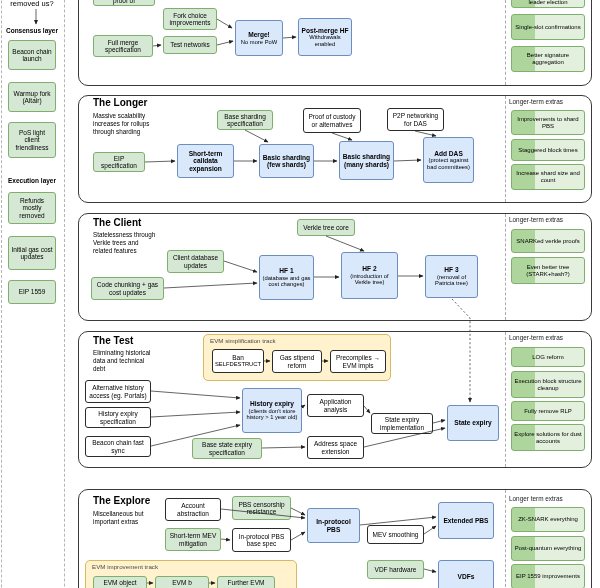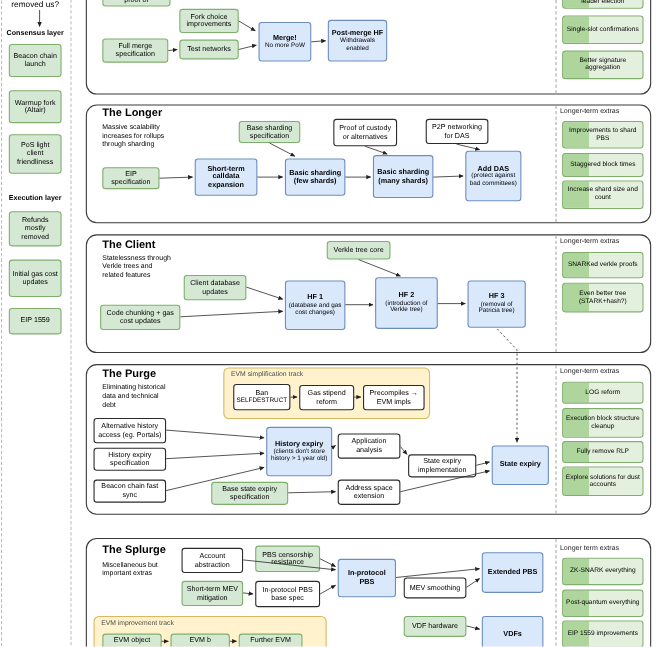--- a/index.html
+++ b/index.html
@@ -113,21 +113,21 @@
     <span class="sub">(introduction of Verkle tree)</span>
   </div>
   <div class="box blue" style="left:425px;top:255px;width:53px;height:43px">
     <span class="t">HF 3</span>
     <span class="sub">(removal of Patricia tree)</span>
   </div>
   <div class="extras-header" style="left:509px;top:216px">Longer-term extras</div>
   <div class="box extra" style="left:511px;top:229px;width:74px;height:24px">SNARKed verkle proofs</div>
   <div class="box extra" style="left:511px;top:257px;width:74px;height:27px">Even better tree (STARK+hash?)</div>
 
-  <div class="sec-title" style="left:93px;top:335px">The Purge</div>
+  <div class="sec-title" style="left:93px;top:335px">The Test</div>
   <div class="sec-desc" style="left:93px;top:349px;width:64px">Eliminating historical data and technical debt</div>
   <div class="track" style="left:203px;top:334px;width:188px;height:47px"></div>
   <div class="track-label" style="left:210px;top:337px">EVM simplification track</div>
   <div class="box white" style="left:212px;top:349px;width:52px;height:24px">
     <span>Ban</span>
     <span class="sub">SELFDESTRUCT</span>
   </div>
   <div class="box white" style="left:272px;top:350px;width:50px;height:23px">Gas stipend reform</div>
   <div class="box white" style="left:330px;top:350px;width:56px;height:23px">Precompiles → EVM impls</div>
   <div class="box white" style="left:85px;top:380px;width:66px;height:23px">Alternative history access (eg. Portals)</div>
@@ -143,21 +143,21 @@
   <div class="box white" style="left:371px;top:413px;width:62px;height:21px">State expiry implementation</div>
   <div class="box blue" style="left:447px;top:405px;width:52px;height:36px">
     <span class="t">State expiry</span>
   </div>
   <div class="extras-header" style="left:509px;top:334px">Longer-term extras</div>
   <div class="box extra" style="left:511px;top:347px;width:74px;height:20px">LOG reform</div>
   <div class="box extra" style="left:511px;top:371px;width:74px;height:27px">Execution block structure cleanup</div>
   <div class="box extra" style="left:511px;top:401px;width:74px;height:20px">Fully remove RLP</div>
   <div class="box extra" style="left:511px;top:424px;width:74px;height:27px">Explore solutions for dust accounts</div>
 
-  <div class="sec-title" style="left:93px;top:495px">The Splurge</div>
+  <div class="sec-title" style="left:93px;top:495px">The Explore</div>
   <div class="sec-desc" style="left:93px;top:510px;width:68px">Miscellaneous but important extras</div>
   <div class="box white" style="left:165px;top:498px;width:56px;height:23px">Account abstraction</div>
   <div class="box green" style="left:232px;top:496px;width:59px;height:24px">PBS censorship resistance</div>
   <div class="box green" style="left:165px;top:528px;width:56px;height:23px">Short-term MEV mitigation</div>
   <div class="box white" style="left:232px;top:528px;width:59px;height:24px">In-protocol PBS base spec</div>
   <div class="box blue" style="left:307px;top:508px;width:53px;height:35px">
     <span class="t">In-protocol PBS</span>
   </div>
   <div class="box white" style="left:367px;top:525px;width:57px;height:19px">MEV smoothing</div>
   <div class="box blue" style="left:438px;top:502px;width:56px;height:37px">

